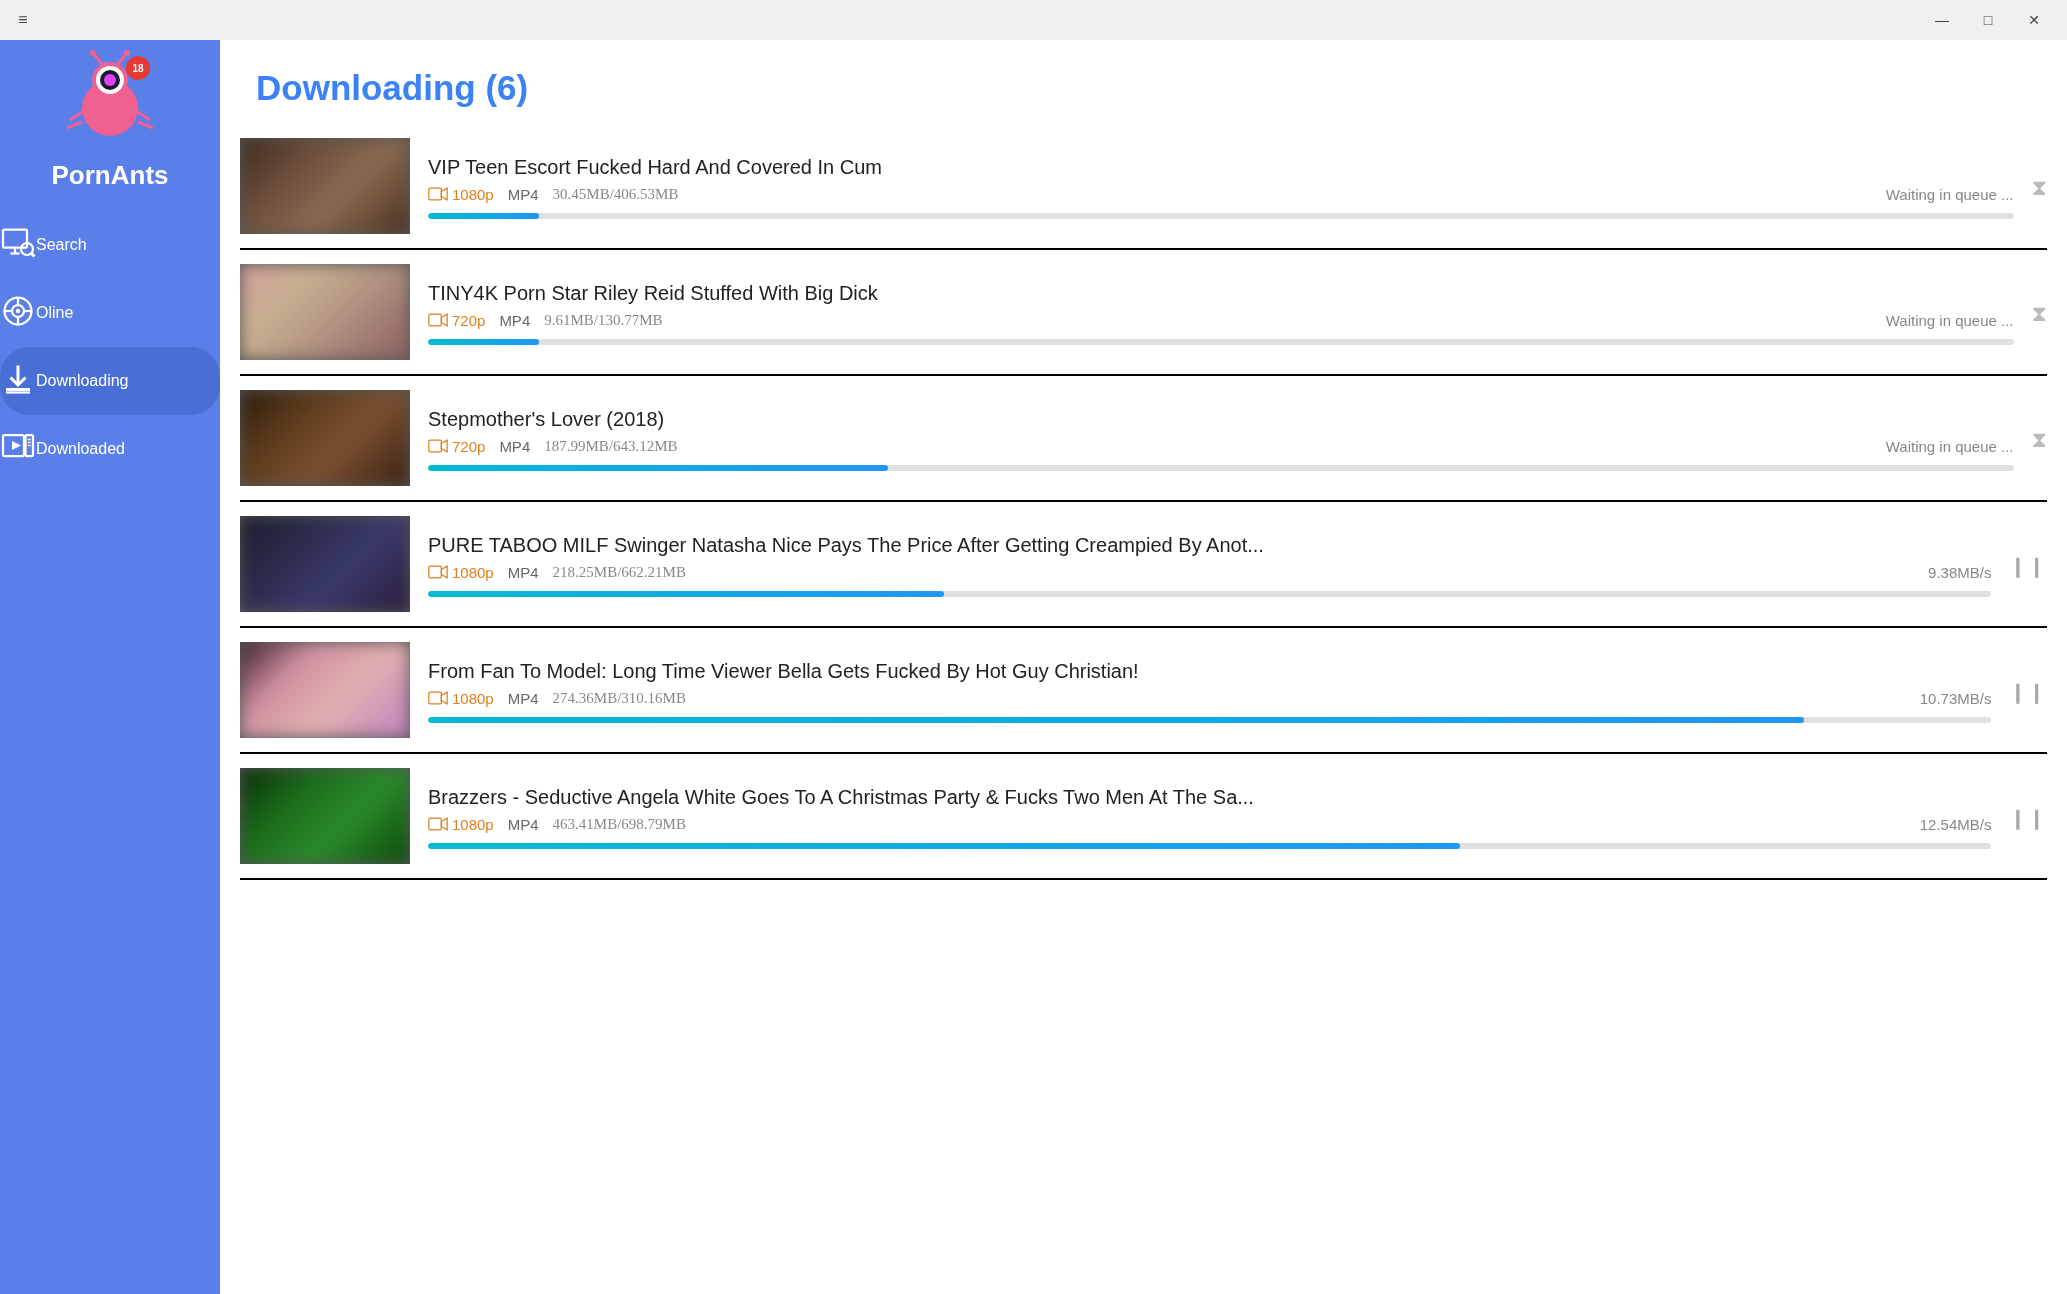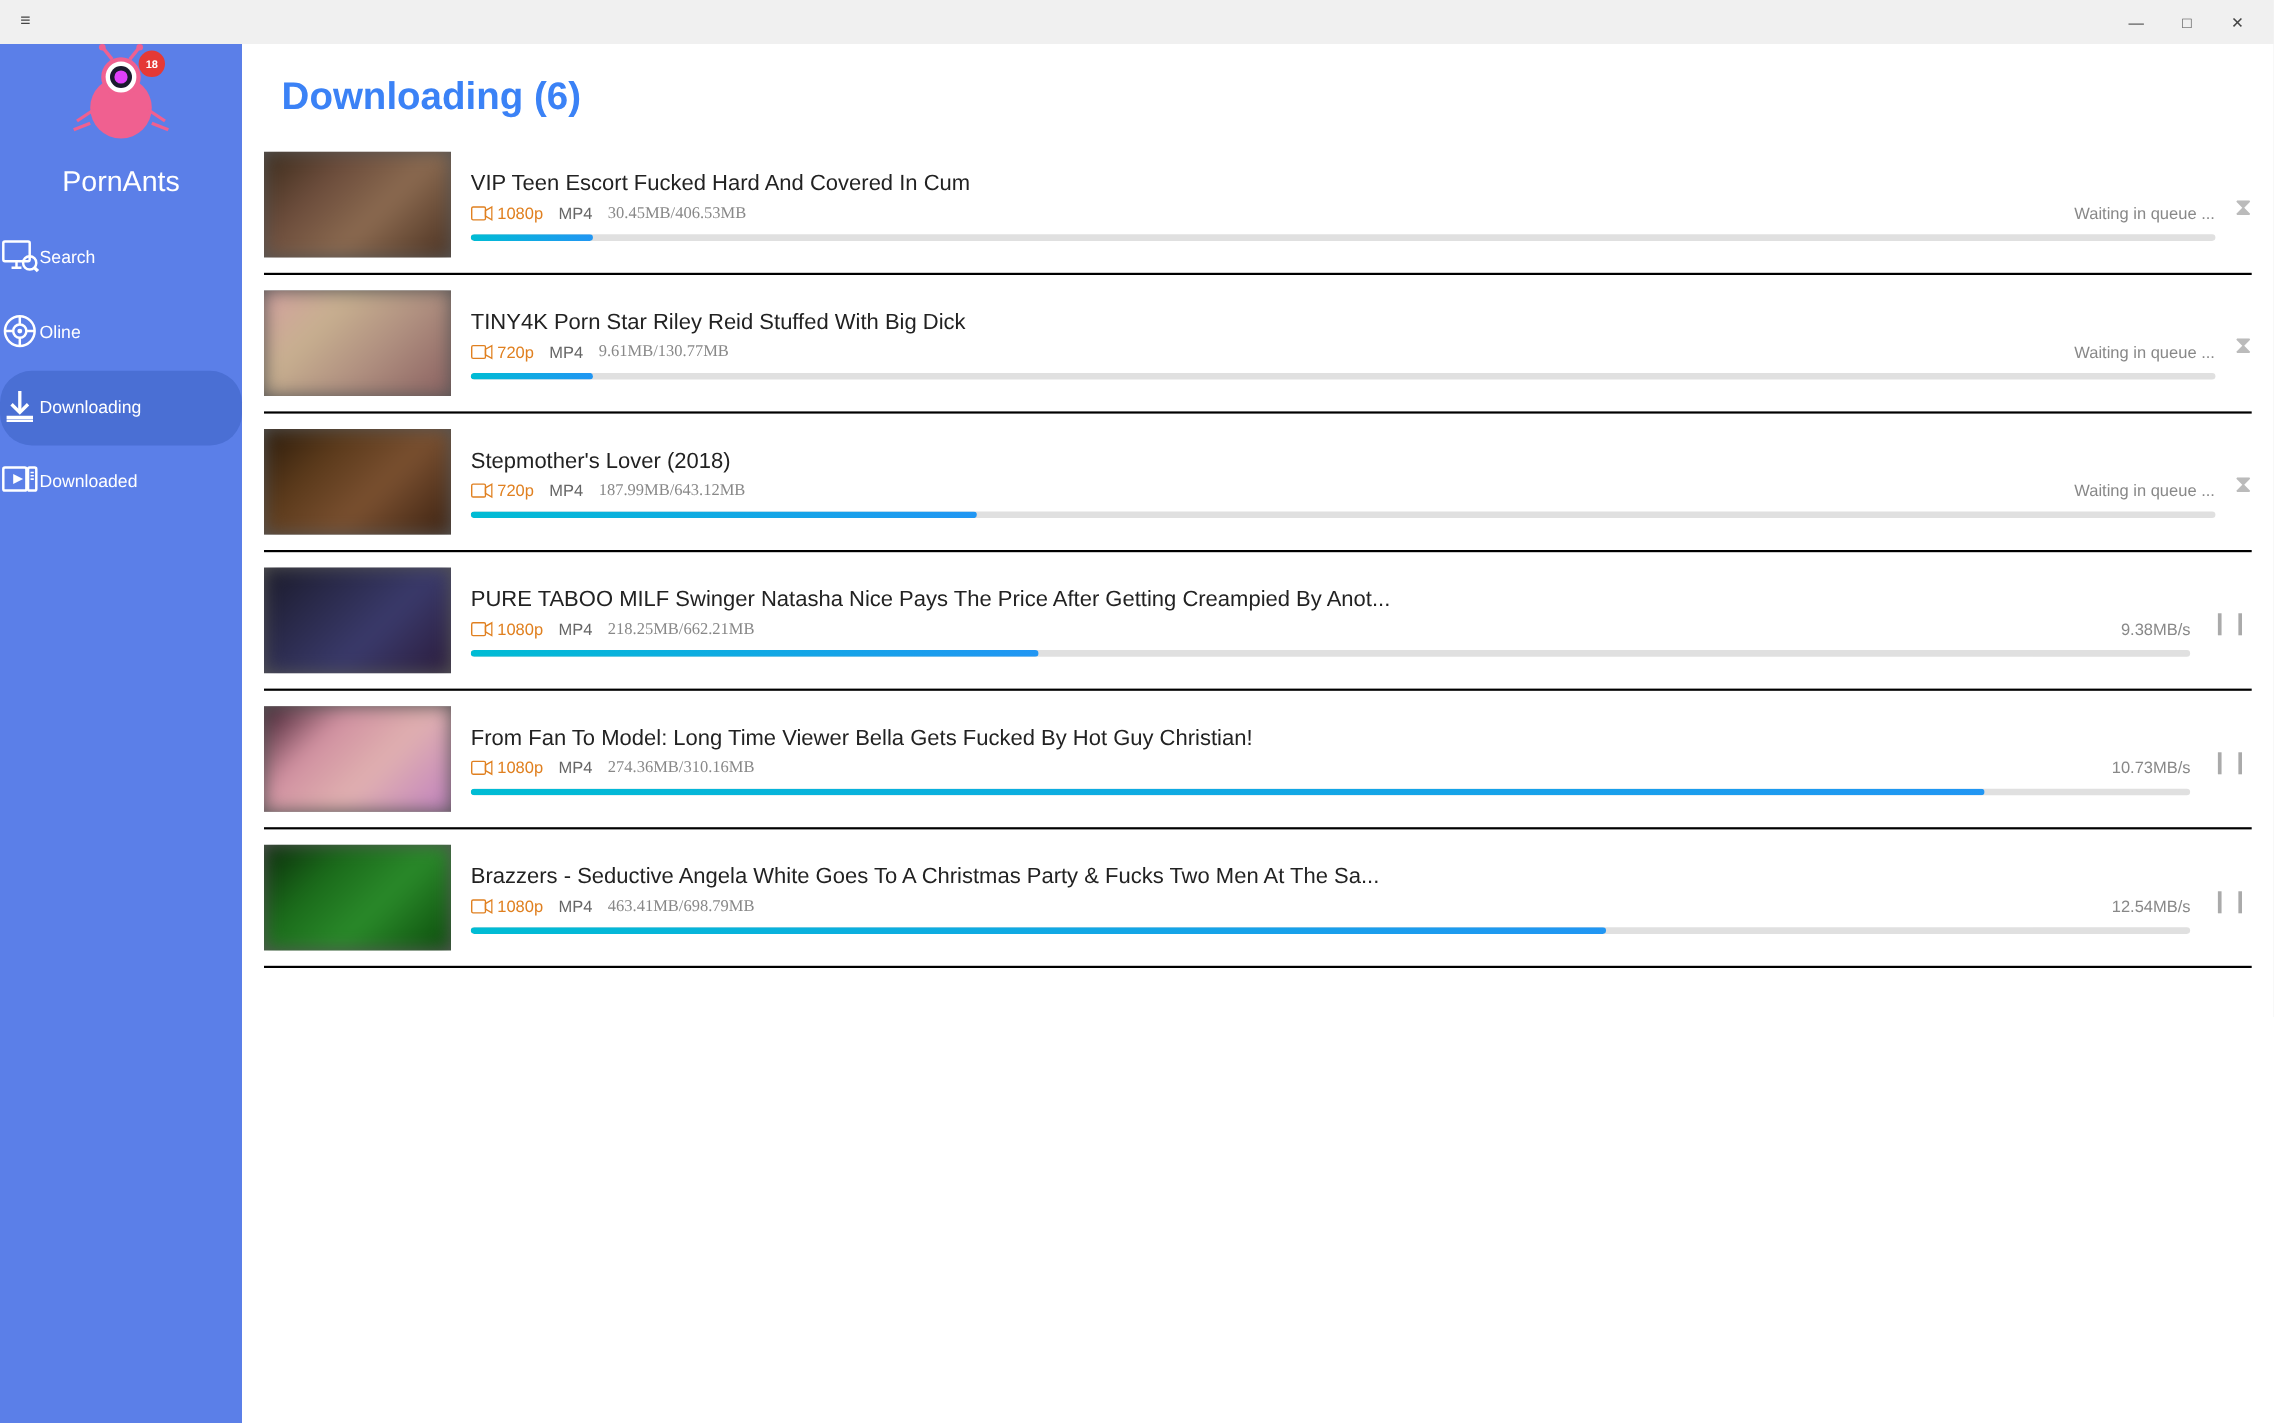--- a/index.html
+++ b/index.html
@@ -52,38 +52,39 @@
       overflow: hidden;
     }
 
     
     .sidebar {
       width: 220px;
       background: #5b7fe8;
       display: flex;
       flex-direction: column;
       align-items: center;
+      padding-top: 10px;
       flex-shrink: 0;
     }
     .sidebar-logo {
       width: 100px;
       height: 100px;
       margin-bottom: 10px;
       position: relative;
       display: flex;
       align-items: center;
       justify-content: center;
     }
     
     .sidebar-logo svg { width: 100px; height: 100px; }
 
     .sidebar-title {
       color: #fff;
       font-size: 26px;
-      font-weight: normal;
+      font-weight: bold;
       margin-bottom: 20px;
     }
 
     .sidebar-item {
       width: 100%;
       display: flex;
       align-items: center;
       padding: 14px 0;
       cursor: pointer;
       color: #fff;

